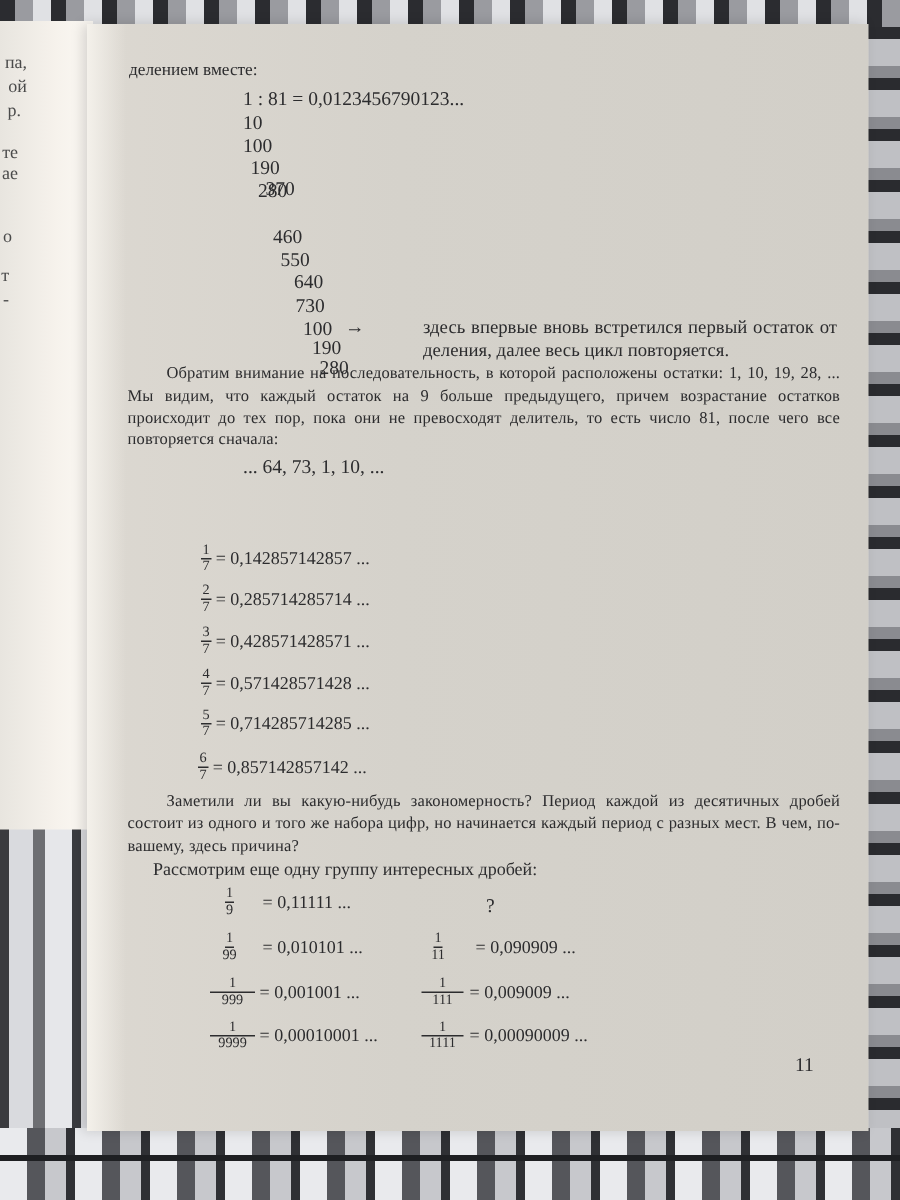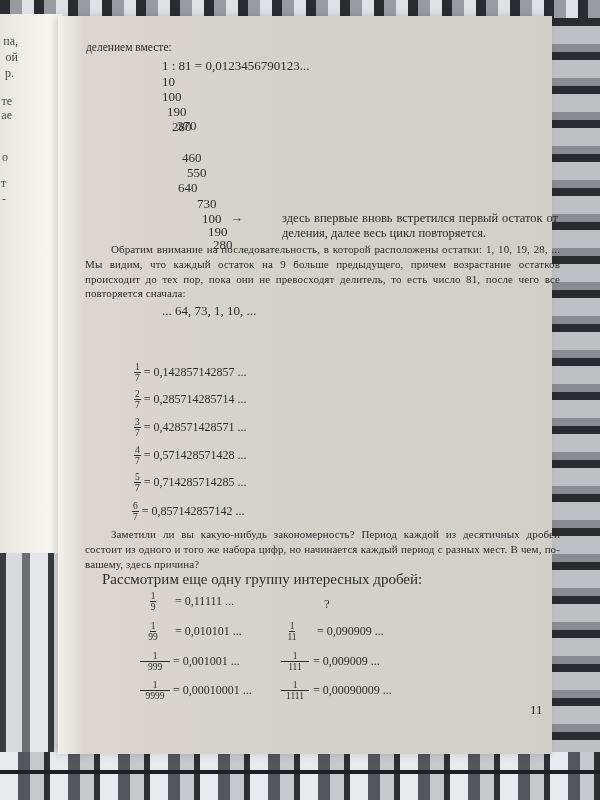--- a/index.html
+++ b/index.html
@@ -27,24 +27,25 @@
   
   .left-page { position:absolute; left:0; top:14px; width:62px; height:539px;
     background:linear-gradient(90deg,#e8e5df 0%,#f6f2ec 60%,#fbf8f3 100%); }
   .left-page .frag { position:absolute; right:46px; font-size:12px; color:#4a4a4a; }
   
   .page {
     position:absolute; left:58px; top:16px; width:494px; height:738px;
     background:linear-gradient(90deg,#dcd8d1 0%,#d5d2cb 40%,#d2cfc8 100%);
     box-shadow:-3px 0 8px rgba(0,0,0,0.15);
     color:#2c2c2e;
+    padding-left:27px;
   }
   .gutter { position:absolute; left:0; top:0; width:26px; height:100%;
     background:linear-gradient(90deg,#f4f1eb,rgba(220,216,209,0)); }
-  .t { position:absolute; font-size:15px; line-height:15px; white-space:nowrap; }
+  .t { position:absolute; font-size:12px; line-height:15px; white-space:nowrap; }
   .para { position:absolute; left:27px; width:475px; font-size:11px; line-height:14.8px; text-align:justify; letter-spacing:0.1px; }
   .para .ind { display:inline-block; width:26px; }
   .num { position:absolute; font-size:13px; }
   .frac { position:absolute; display:inline-flex; align-items:center; font-size:12px; }
   .fr { display:inline-flex; flex-direction:column; align-items:center; font-size:9.5px; line-height:10px; margin-right:3px; }
   .fr .n { padding:0 1px; border-bottom:1px solid #2c2c2e; }
   .pageno { position:absolute; font-size:13px; }
   .note { position:absolute; left:224px; width:276px; font-size:12.5px; line-height:14.5px; text-align:justify; }
 </style>
 </head>
@@ -72,21 +73,21 @@
   <div class="t" style="left:28px;top:24px;font-size:11.5px">делением вместе:</div>
 
   <div class="num" style="left:104px;top:42px">1 : 81 = 0,0123456790123...</div>
   <div class="num" style="left:104px;top:58px">10</div>
   <div class="num" style="left:104px;top:73px">100</div>
   <div class="num" style="left:109px;top:88px">190</div>
   <div class="num" style="left:114px;top:103px">280</div>
   <div class="num" style="left:119px;top:102px">370</div>
   <div class="num" style="left:124px;top:134px">460</div>
   <div class="num" style="left:129px;top:149px">550</div>
-  <div class="num" style="left:120px;top:164px">640</div>
+  <div class="num" style="left:138px;top:164px">640</div>
   <div class="num" style="left:139px;top:180px">730</div>
   <div class="num" style="left:144px;top:195px">100</div>
   <span class="num" style="left:172px;top:194px">→</span>
   <div class="num" style="left:150px;top:208px">190</div>
   <div class="num" style="left:155px;top:221px">280</div>
   <div class="note" style="top:195px">здесь впервые вновь встретился первый остаток от деления, далее весь цикл повторяется.</div>
 
   <div class="para" style="top:226px;width:475px"><span class="ind"></span><span>Обратим внимание на последовательность, в которой расположены остатки: 1, 10, 19, 28, ... Мы видим, что каждый остаток на 9 больше предыдущего, причем возрастание остатков происходит до тех пор, пока они не превосходят делитель, то есть число 81, после чего все повторяется сначала:</span></div>
   <div class="num" style="left:104px;top:287px">... 64, 73, 1, 10, ...</div>
 

